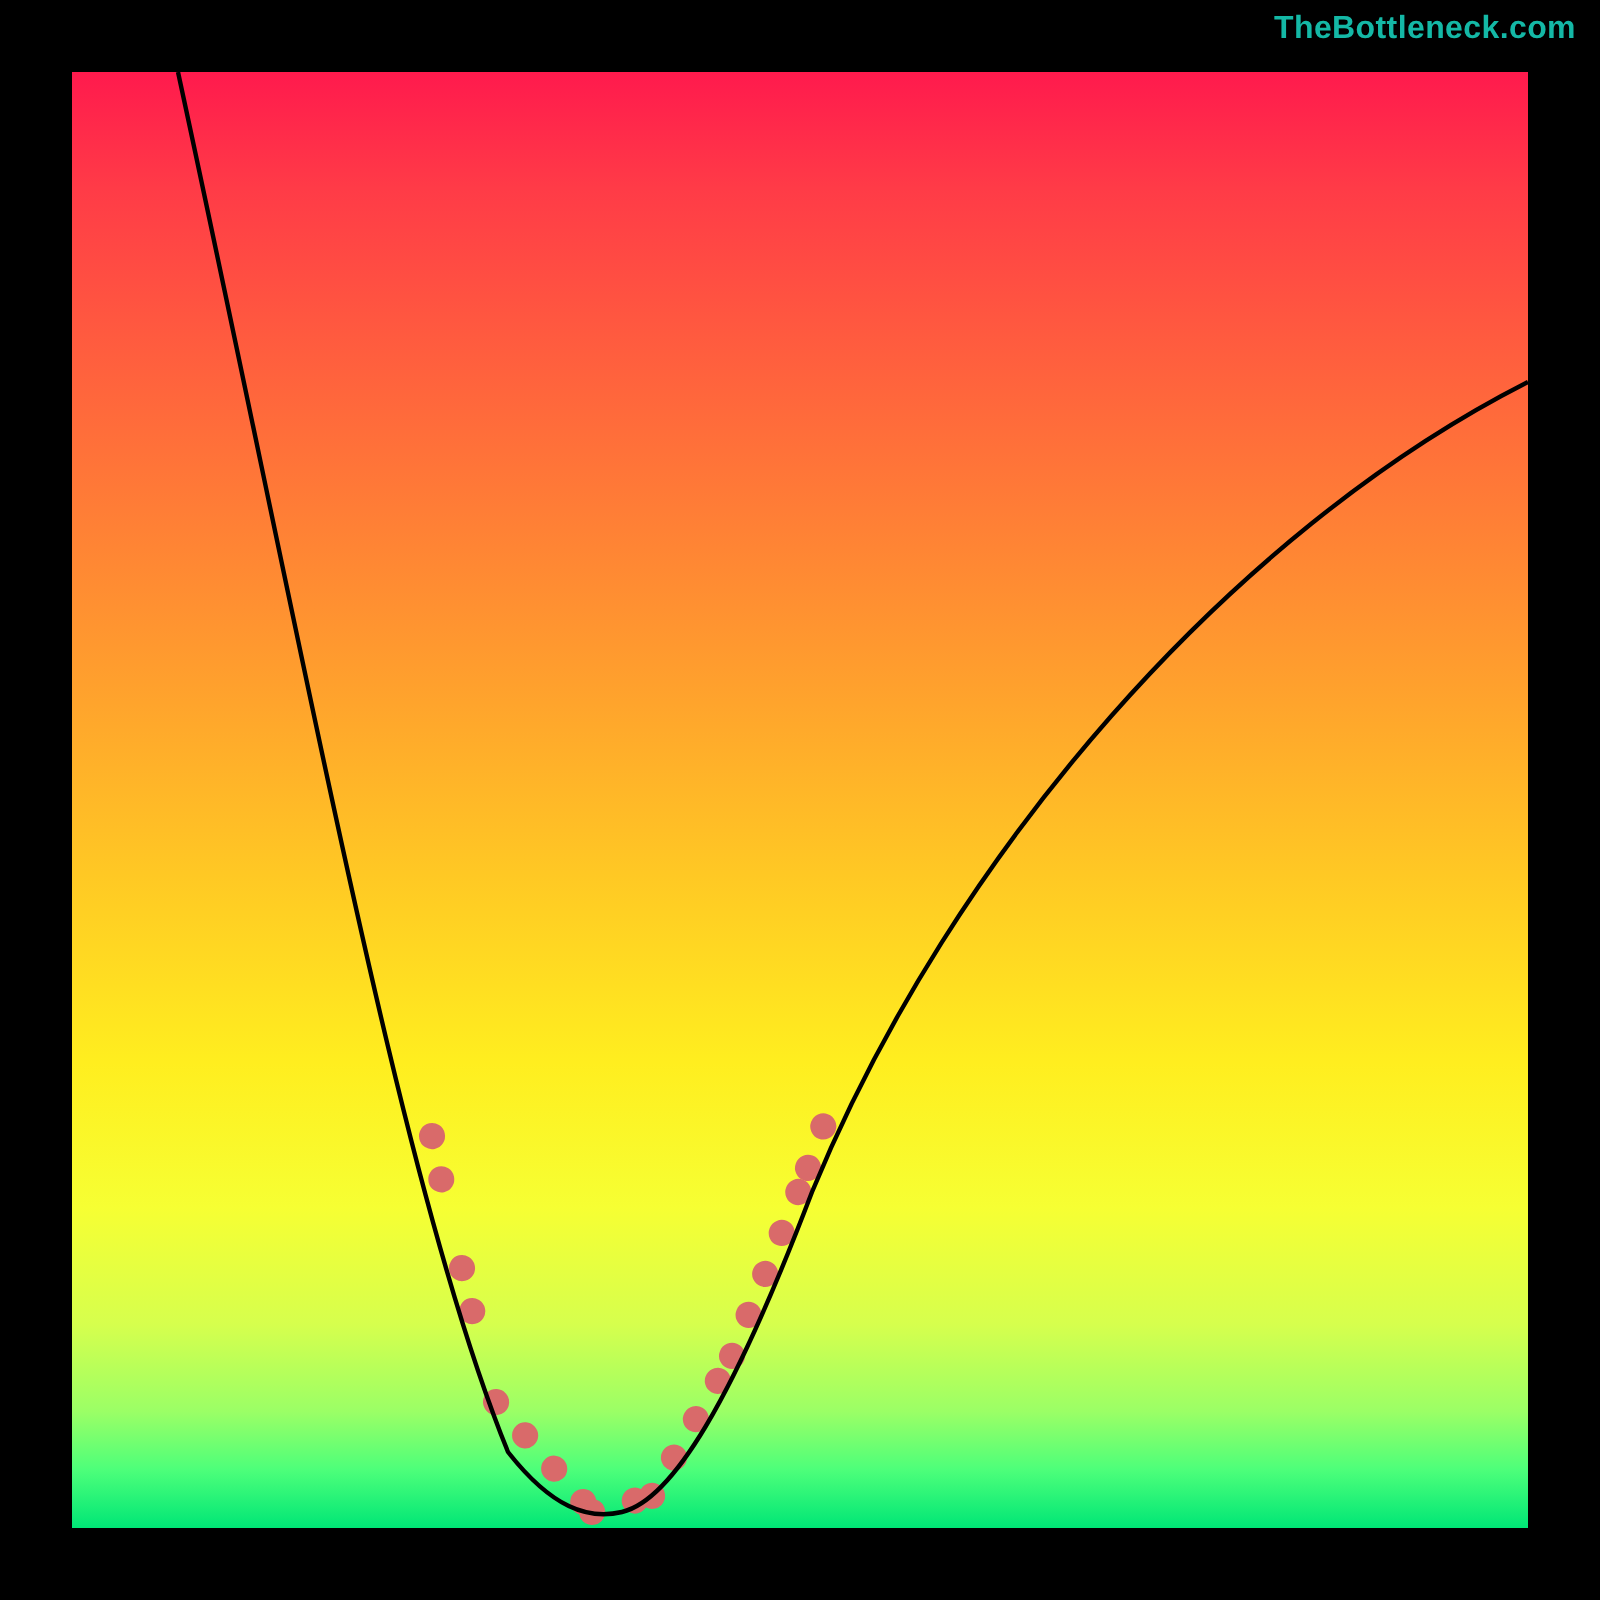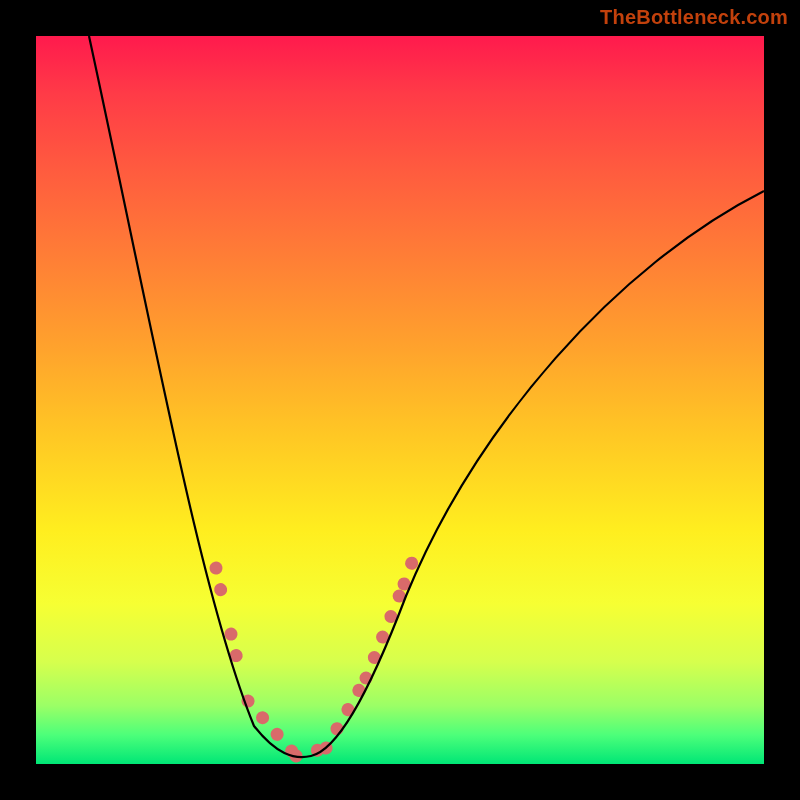--- a/index.html
+++ b/index.html
@@ -36,22 +36,22 @@
       #f6ff33 78%,
       #d6ff4d 86%,
       #9bff66 92%,
       #4dff7a 96%,
       #00e676 100%);
   }
   .watermark {
     position: absolute;
     top: 6px;
     right: 12px;
-    color: #c2410c;
-    font-size: 20px;
+    color: #14b8a6;
+    font-size: 16px;
     font-weight: 600;
     letter-spacing: 0.2px;
     user-select: none;
   }
   svg.curve {
     position: absolute;
     top: 0;
     left: 0;
     width: 728px;
     height: 728px;

